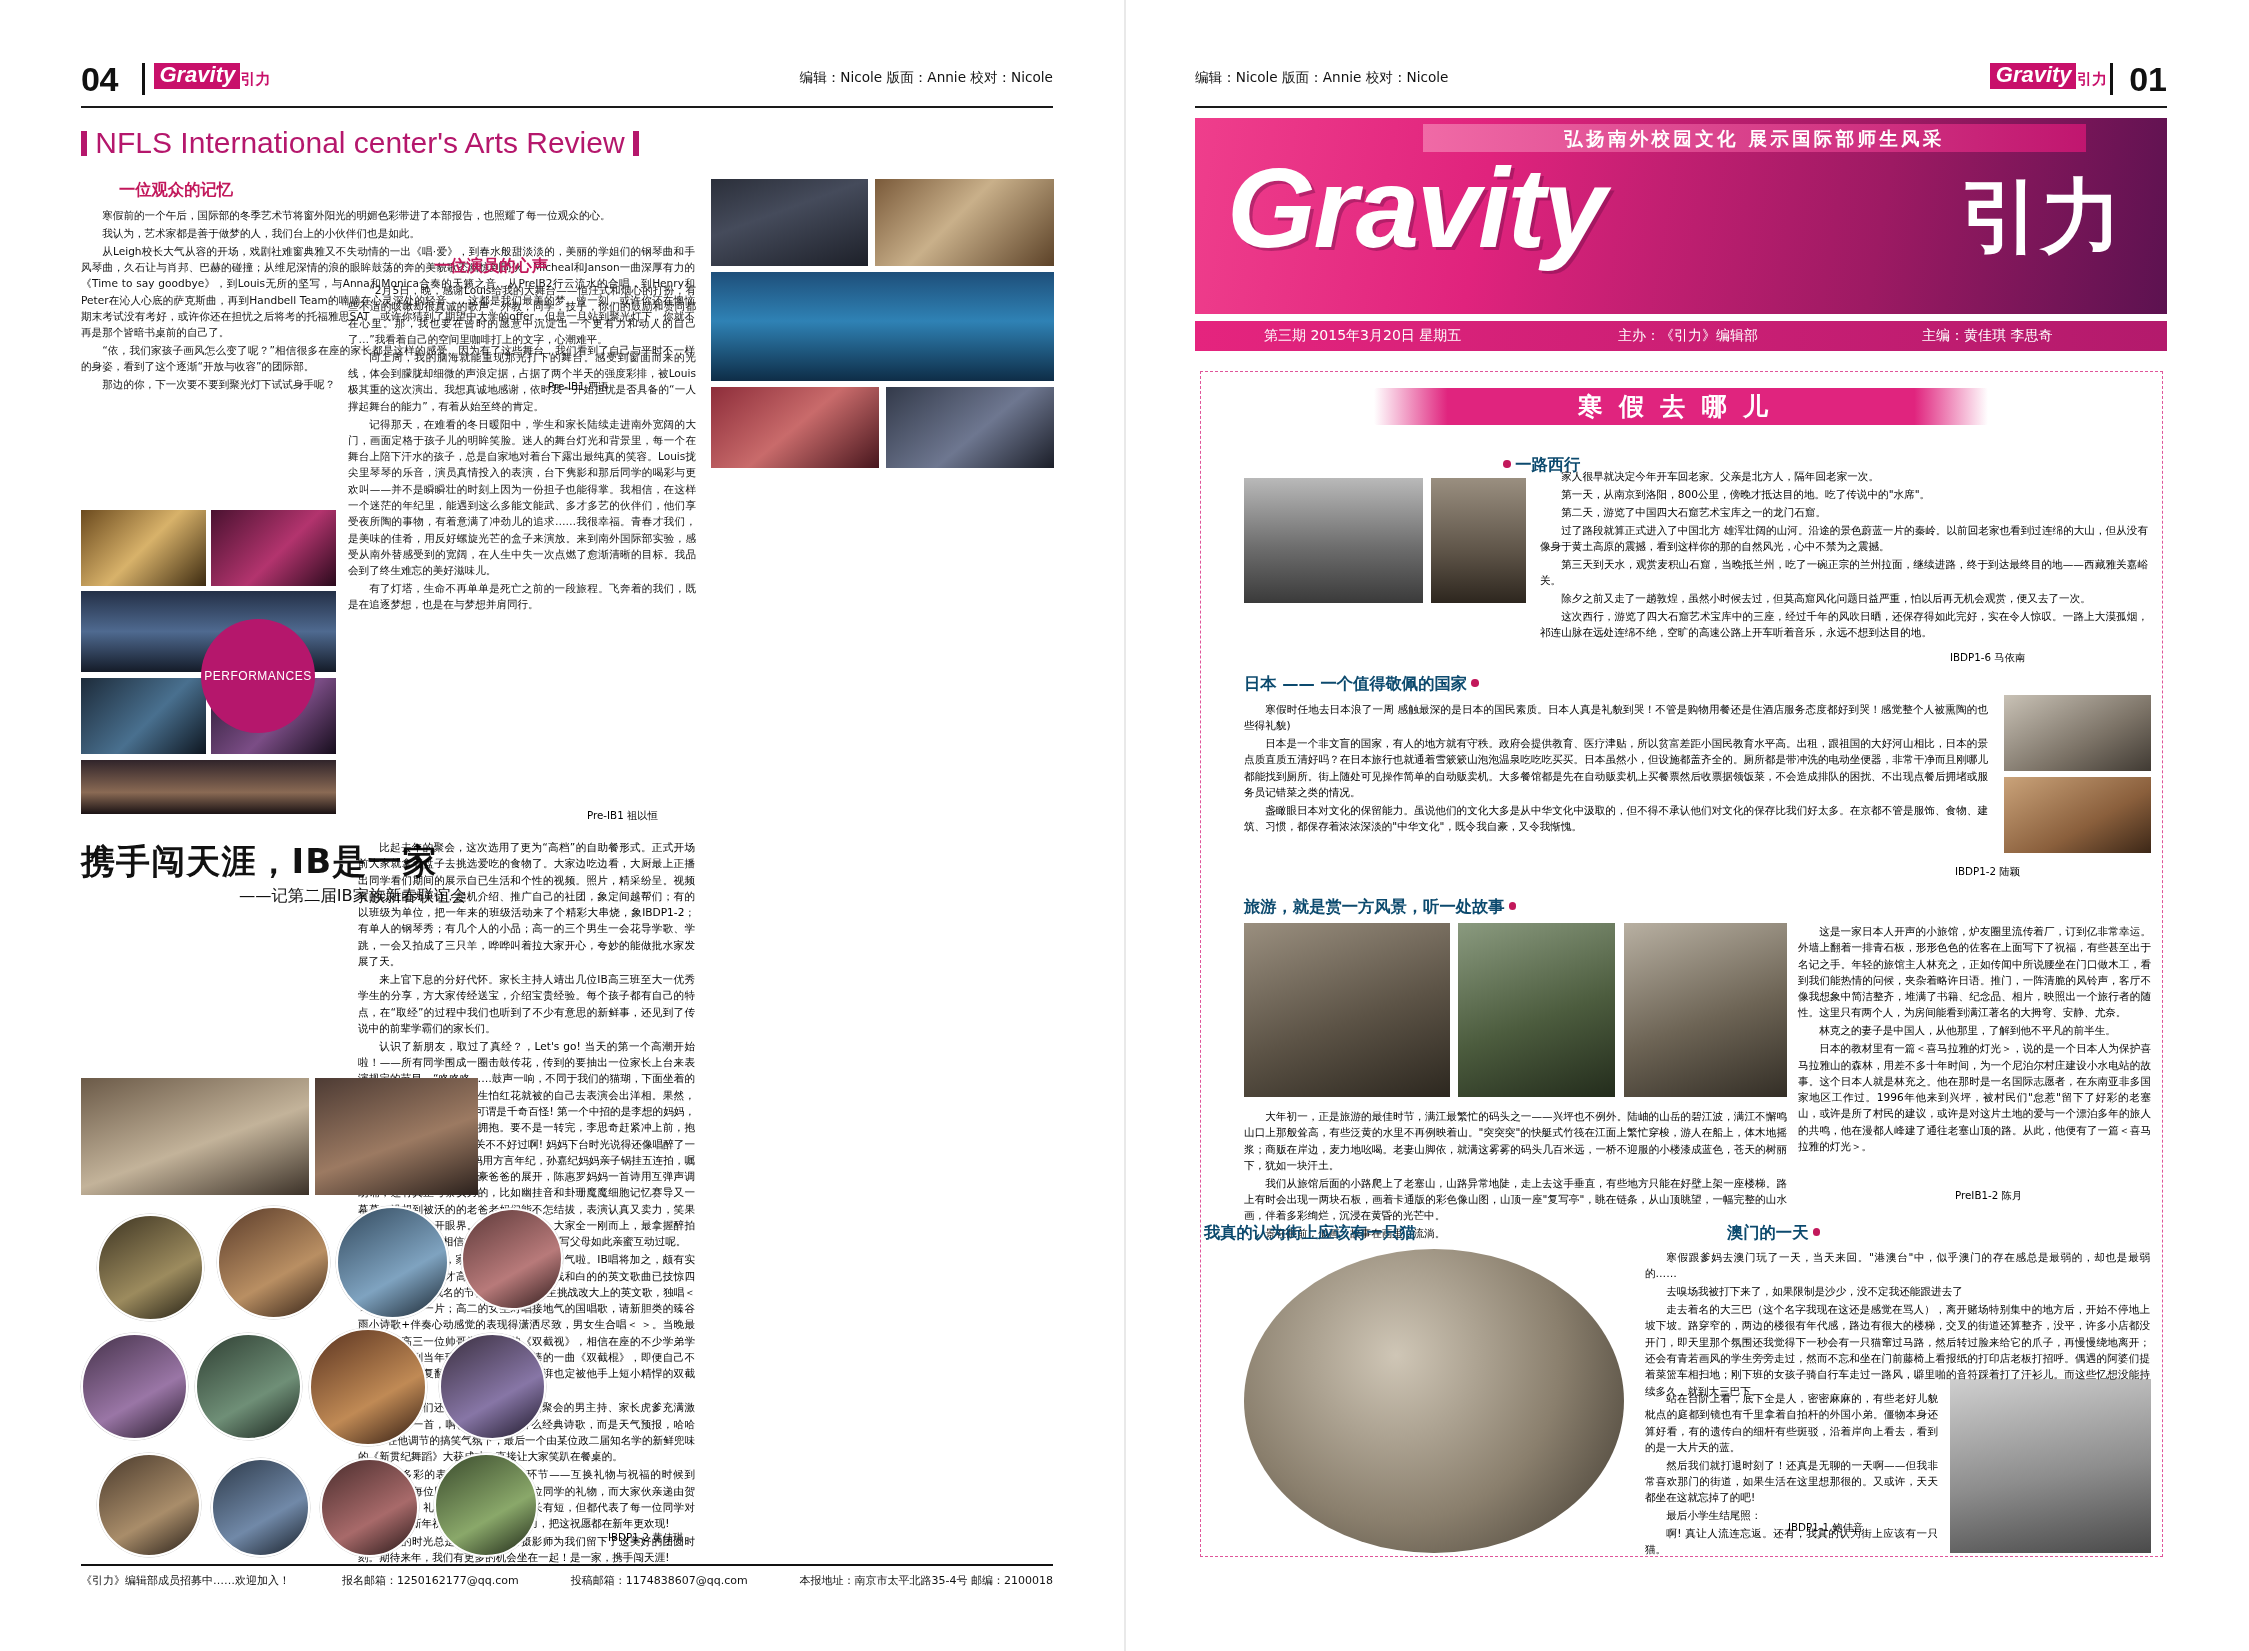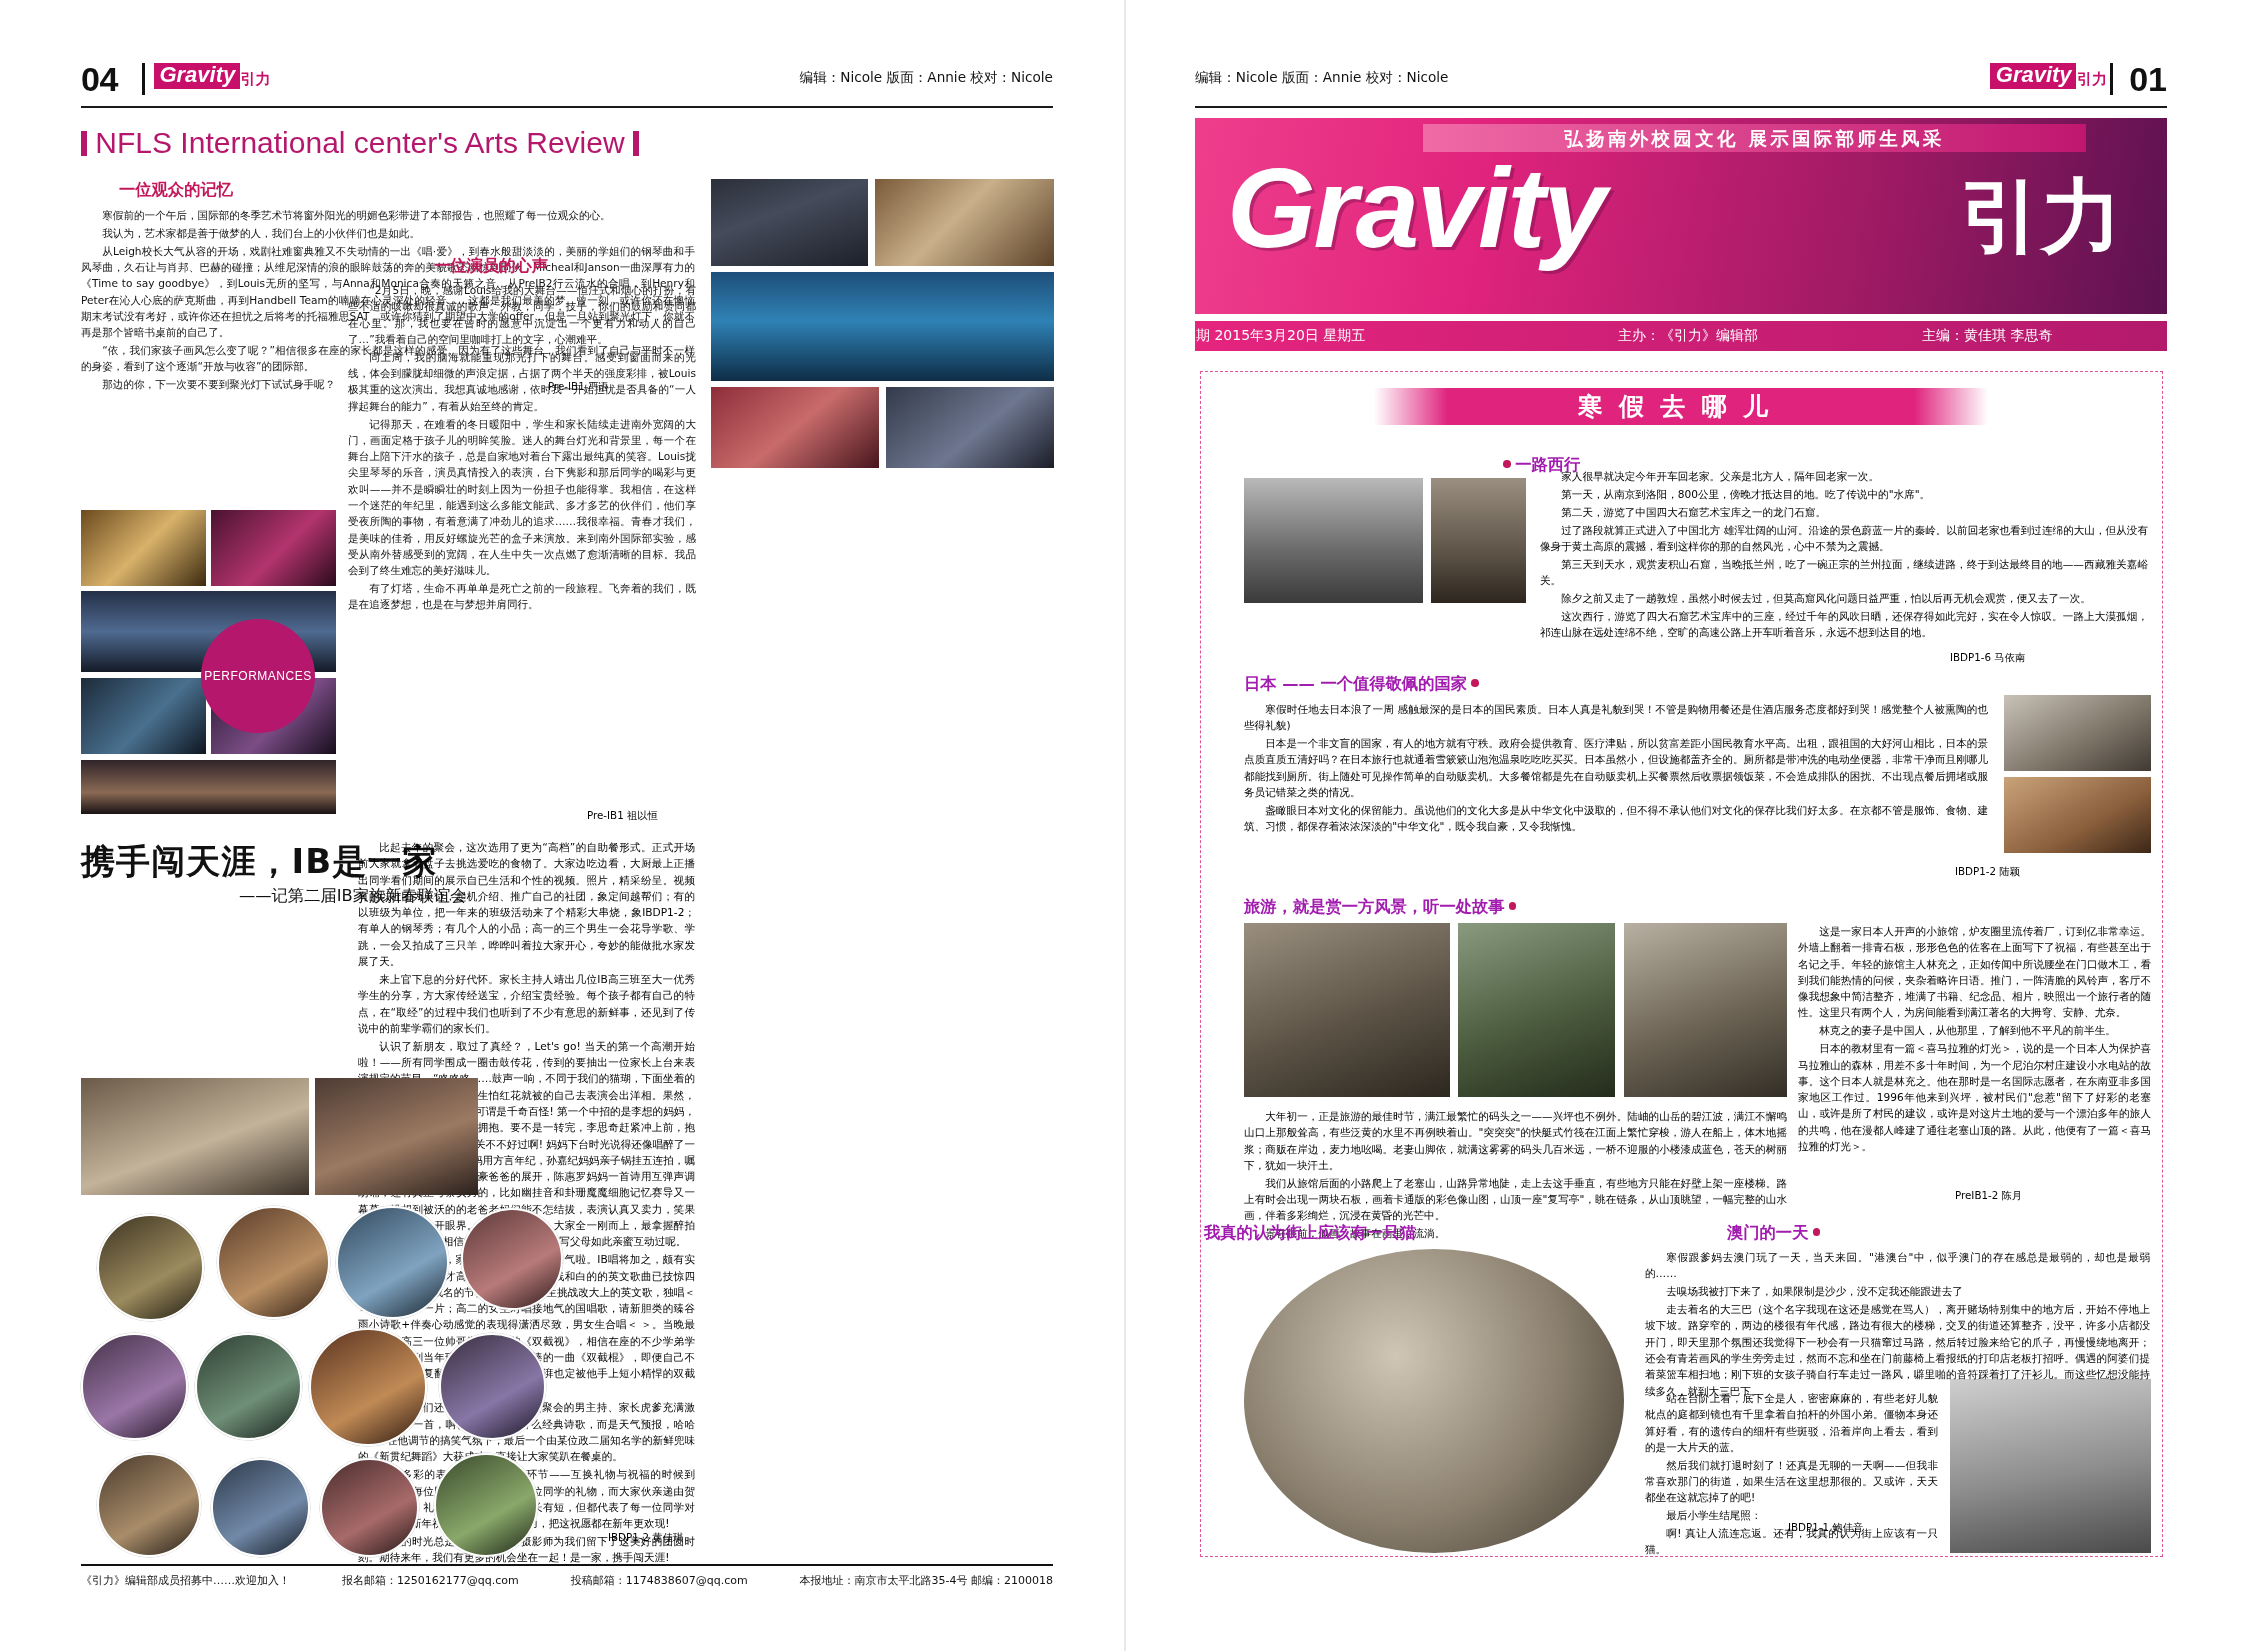--- a/index.html
+++ b/index.html
@@ -107,33 +107,33 @@
      background:linear-gradient(100deg,#ef3e8c 0%,#e0237d 30%,#9d1a63 70%,#5c1250 100%);}
   #mast-tagline{position:absolute;left:1423px;top:124px;width:663px;height:28px;
      background:linear-gradient(90deg,#f06aa6,#c0166f);color:#fff;font-size:18.5px;font-weight:bold;
      display:flex;align-items:center;justify-content:center;letter-spacing:3.3px;}
   #mast-word{position:absolute;left:1227px;top:142px;font-size:114px;font-weight:bold;font-style:italic;
      color:#ffffff;letter-spacing:-2.2px;text-shadow:3.3px 3.3px 0 rgba(90,10,60,.35);}
   #mast-zh{position:absolute;left:1960px;top:163px;font-size:81px;font-weight:bold;color:#ffffff;}
   #mast-bar{position:absolute;left:1195px;top:321px;width:972px;height:30px;
      background:linear-gradient(90deg,#e5247e,#b31a6c);}
   .mb-cell{position:absolute;top:321px;height:30px;color:#fff;font-size:14px;display:flex;align-items:center;}
-  #mb1{left:1168px;}
+  #mb1{left:1264px;}
   #mb2{left:1618px;}
   #mb3{left:1922px;}
   
   #dash{position:absolute;left:1200px;top:371px;width:961px;height:1184px;border:1.6px dashed #e0559a;}
   #banner{position:absolute;left:1374px;top:380px;width:614px;height:52px;}
   #banner-ribbon{position:absolute;left:0;top:7.6px;width:614px;height:37px;
      background:linear-gradient(90deg,rgba(224,36,126,0) 0%,#e0247e 12%,#e0247e 88%,rgba(224,36,126,0) 100%);
      border-radius:3.3px;}
   #banner-text{position:absolute;left:0;top:7.6px;width:614px;height:37px;color:#fff;font-size:25px;font-weight:bold;
      display:flex;align-items:center;justify-content:center;letter-spacing:16.3px;}
   
-  .rsec-title{position:absolute;color:#a21caf;font-weight:bold;}
+  .rsec-title{position:absolute;color:#0c4a6e;font-weight:bold;}
   .dot{display:inline-block;width:7.6px;height:7.6px;border-radius:50%;background:#c2185b;vertical-align:2.2px;margin:0 4.3px;}
   #rs1-title{left:1499px;top:454px;font-size:16.3px;}
   #rimg1{position:absolute;left:1244px;top:478px;width:179px;height:125px;
      background:linear-gradient(180deg,#b9b9b9 0%,#6e6e6e 55%,#3a3a3a 100%);}
   #rimg2{position:absolute;left:1431px;top:478px;width:95px;height:125px;
      background:linear-gradient(180deg,#9a8f80 0%,#5d5347 60%,#2d261e 100%);}
   #rp1{position:absolute;left:1540px;top:468px;width:608px;font-size:10.6px;line-height:16.3px;}
   #rp1 p{margin:0 0 1.6px 0;text-indent:2em;}
   #rsig1{position:absolute;left:1950px;top:651px;font-size:10.3px;}
   #rs2-title{left:1244px;top:673px;font-size:16.3px;}

